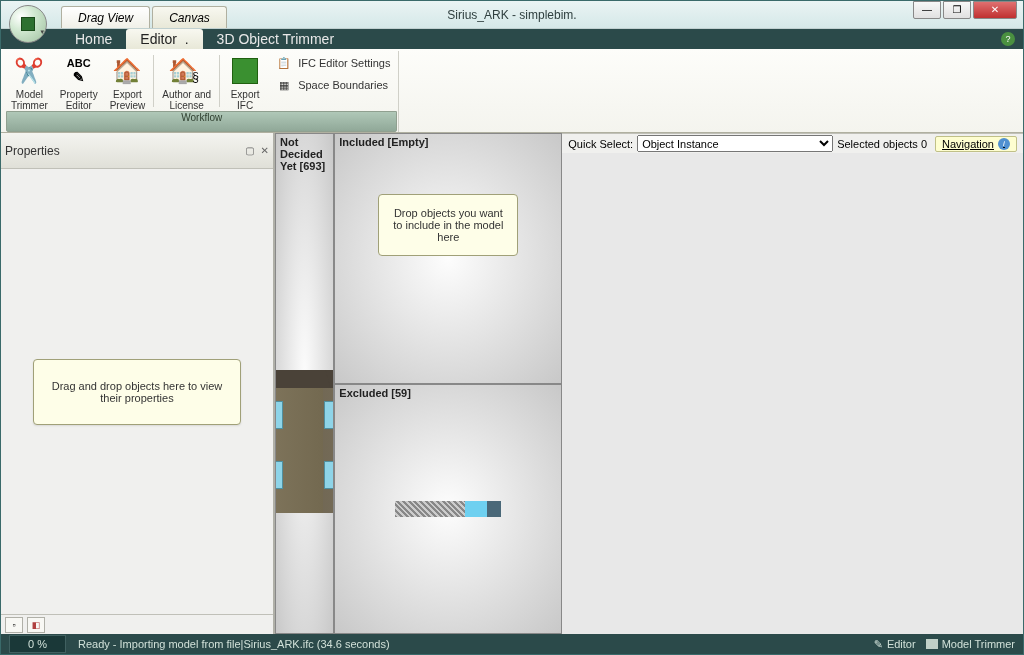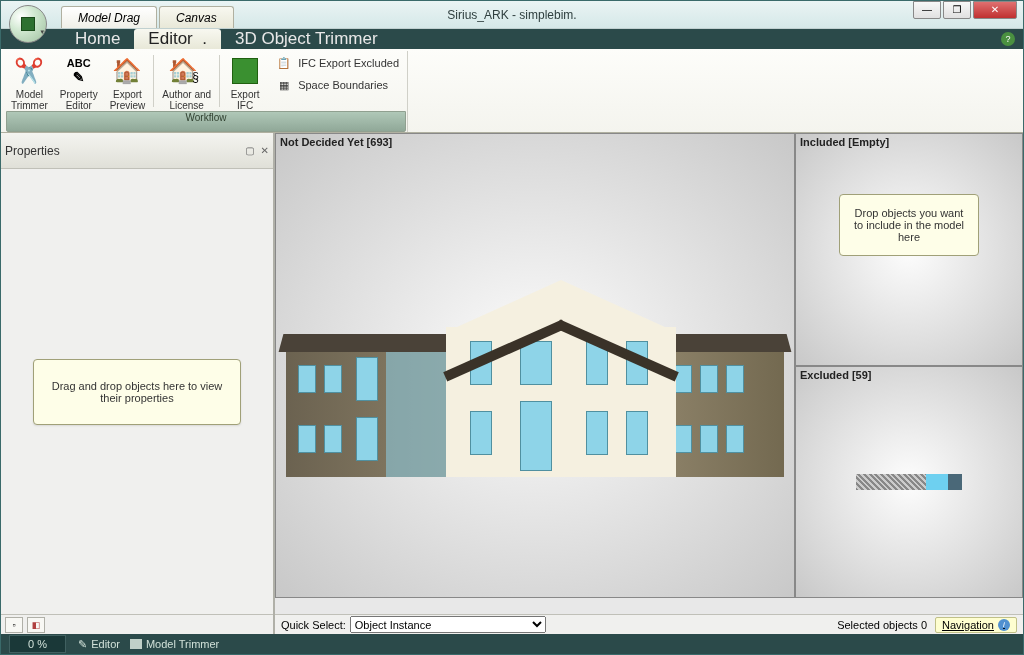--- a/index.html
+++ b/index.html
@@ -16,21 +16,21 @@
 .top-tab.active { background: linear-gradient(#ffffff, #f0f0e8); }
 .title-text { position: absolute; left: 50%; transform: translateX(-50%); color: #304040; font-size: 12px; }
 .win-controls { position: absolute; right: 6px; top: 0; display: flex; }
 .win-btn { width: 30px; height: 18px; margin-left: 2px; border: 1px solid #888; background: linear-gradient(#f8f8f8, #e0e0e0); font-size: 10px; text-align: center; line-height: 16px; cursor: pointer; border-radius: 0 0 2px 2px; }
 .win-btn.close { background: linear-gradient(#e07070, #c03030); color: #fff; width: 44px; }
 .win-btn.max { width: 28px; }
 .win-btn.min { width: 28px; }
 
 
 .menubar { height: 20px; background: #2b4a4a; display: flex; align-items: center; padding-left: 60px; position: relative; }
-.menu-item { color: #e8e8e8; padding: 2px 14px; font-size: 17px; cursor: pointer; height: 100%; display: flex; align-items: center; }
+.menu-item { color: #e8e8e8; padding: 2px 14px; font-size: 14px; cursor: pointer; height: 100%; display: flex; align-items: center; }
 .menu-item.active { background: linear-gradient(#f8f8f0, #e8e8d8); color: #222; border-radius: 3px 3px 0 0; }
 .help-orb { position: absolute; right: 8px; top: 3px; width: 14px; height: 14px; border-radius: 50%; background: #4a9040; color: #fff; font-size: 9px; text-align: center; line-height: 14px; cursor: pointer; }
 
 
 .ribbon { height: 84px; background: linear-gradient(#fdfdfa, #f4f4ee); border-bottom: 1px solid #b0b0a0; display: flex; padding: 2px 4px 0 4px; }
 .ribbon-group { display: flex; flex-direction: column; border-right: 1px solid #d0d0c8; position: relative; }
 .ribbon-group-body { display: flex; flex: 1; }
 .ribbon-group-label { height: 32px; background: linear-gradient(#b0c8b8, #90a898); text-align: center; font-size: 10px; color: #304030; border: 1px solid #90a090; border-radius: 0 0 2px 2px; margin: 0 1px; }
 .ribbon-btn { display: flex; flex-direction: column; align-items: center; padding: 4px 6px 0 6px; cursor: pointer; min-width: 46px; }
 .ribbon-icon { width: 32px; height: 32px; display: flex; align-items: center; justify-content: center; font-size: 24px; }
@@ -43,21 +43,21 @@
 .main { flex: 1; display: flex; min-height: 0; }
 .prop-panel { width: 274px; background: #f0f0ee; border-right: 2px solid #b0b0a8; display: flex; flex-direction: column; }
 .panel-header { height: 36px; background: linear-gradient(#f4f4f0, #e0e0d8); border-bottom: 1px solid #c0c0b8; display: flex; align-items: center; padding: 12px 4px; font-size: 12px; color: #333; position: relative; }
 .panel-header .hdr-btns { position: absolute; right: 4px; display: flex; gap: 6px; color: #666; font-size: 10px; }
 .panel-header .hdr-btns span { cursor: pointer; }
 .drop-hint { margin: auto 32px; background: #fefee8; border: 1px solid #a0a078; border-radius: 4px; padding: 20px 10px; text-align: center; font-size: 11px; color: #333; box-shadow: 0 1px 2px rgba(0,0,0,0.1); }
 .prop-footer { height: 20px; border-top: 1px solid #c0c0b8; display: flex; align-items: center; padding: 0 4px; gap: 4px; }
 .prop-footer .pf-btn { width: 18px; height: 16px; border: 1px solid #b0b0a8; background: #f8f8f4; cursor: pointer; display: flex; align-items: center; justify-content: center; font-size: 9px; }
 
 
-.viewports { flex: 1; display: flex; flex-direction: column; min-width: 0; gap: 16px; }
+.viewports { flex: 1; display: flex; min-width: 0; }
 .vp-row { flex: 1; display: flex; min-height: 0; }
 .vp { position: relative; background: radial-gradient(ellipse at center, #fdfdfd 0%, #d8d8d8 70%, #c8c8c8 100%); border: 1px solid #888; overflow: hidden; }
 .vp-title { position: absolute; top: 2px; left: 4px; font-size: 11px; font-weight: bold; color: #222; z-index: 5; }
 .vp-main { flex: 1; }
 .vp-side { width: 228px; display: flex; flex-direction: column; }
 .vp-included { flex: 1; border-bottom: 1px solid #888; }
 .vp-excluded { flex: 1; }
 .drop-hint-sm { position: absolute; top: 60px; left: 50%; transform: translateX(-50%); background: #fefee8; border: 1px solid #a0a078; border-radius: 4px; padding: 12px 10px; text-align: center; font-size: 11px; color: #333; width: 140px; }
 
 
@@ -102,21 +102,21 @@
 <body>
 
 <div class="window">
 
   <div class="titlebar">
     <div class="orb">
       <div class="orb-inner"></div>
       <span class="orb-chev">▾</span>
     </div>
     <div class="top-tabs">
-      <div class="top-tab active">Model Drag</div>
+      <div class="top-tab active">Drag View</div>
       <div class="top-tab">Canvas</div>
     </div>
     <div class="title-text">Sirius_ARK - simplebim.</div>
     <div class="win-controls">
       <div class="win-btn min">—</div>
       <div class="win-btn max">❐</div>
       <div class="win-btn close">✕</div>
     </div>
   </div>
 
@@ -150,21 +150,21 @@
         <div style="width:1px;background:#d0d0c8;margin:4px 2px;"></div>
         <div class="ribbon-btn">
           <div class="ribbon-icon">
               <span style="width:26px;height:26px;background:#3a9030;display:inline-block;border:1px solid #206010;"></span>
             </div>
           <div class="ribbon-label">Export<br>IFC</div>
         </div>
         <div class="ribbon-side">
           <div class="ribbon-small">
             <span class="small-icon">📋</span>
-            <span>IFC Export Excluded</span>
+            <span>IFC Editor Settings</span>
           </div>
           <div class="ribbon-small">
             <span class="small-icon">▦</span>
             <span>Space Boundaries</span>
           </div>
         </div>
       </div>
       <div class="ribbon-group-label">Workflow</div>
     </div>
   </div>
@@ -253,20 +253,21 @@
             <span>Navigation</span>
             <span class="info-i">i</span>
           </span>
         </div>
       </div>
     </div>
   </div>
 
   <div class="statusbar">
     <div class="status-pct">0 %</div>
+    <div class="status-msg">Ready - Importing model from file|Sirius_ARK.ifc  (34.6 seconds)</div>
     <div class="status-right">
       <span>✎ <span>Editor</span></span>
       <span>
           <span class="st-icon"></span>
           <span>Model Trimmer</span>
         </span>
     </div>
   </div>
 
 </div>

